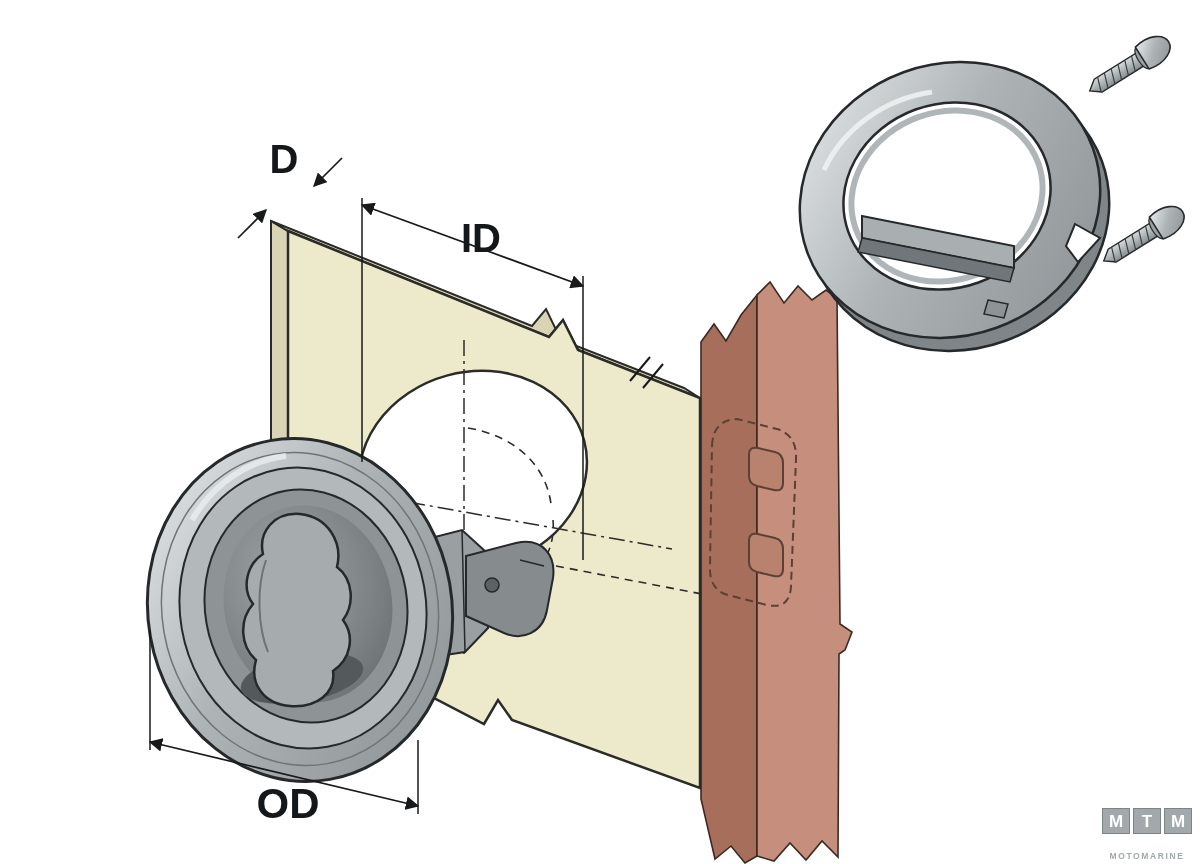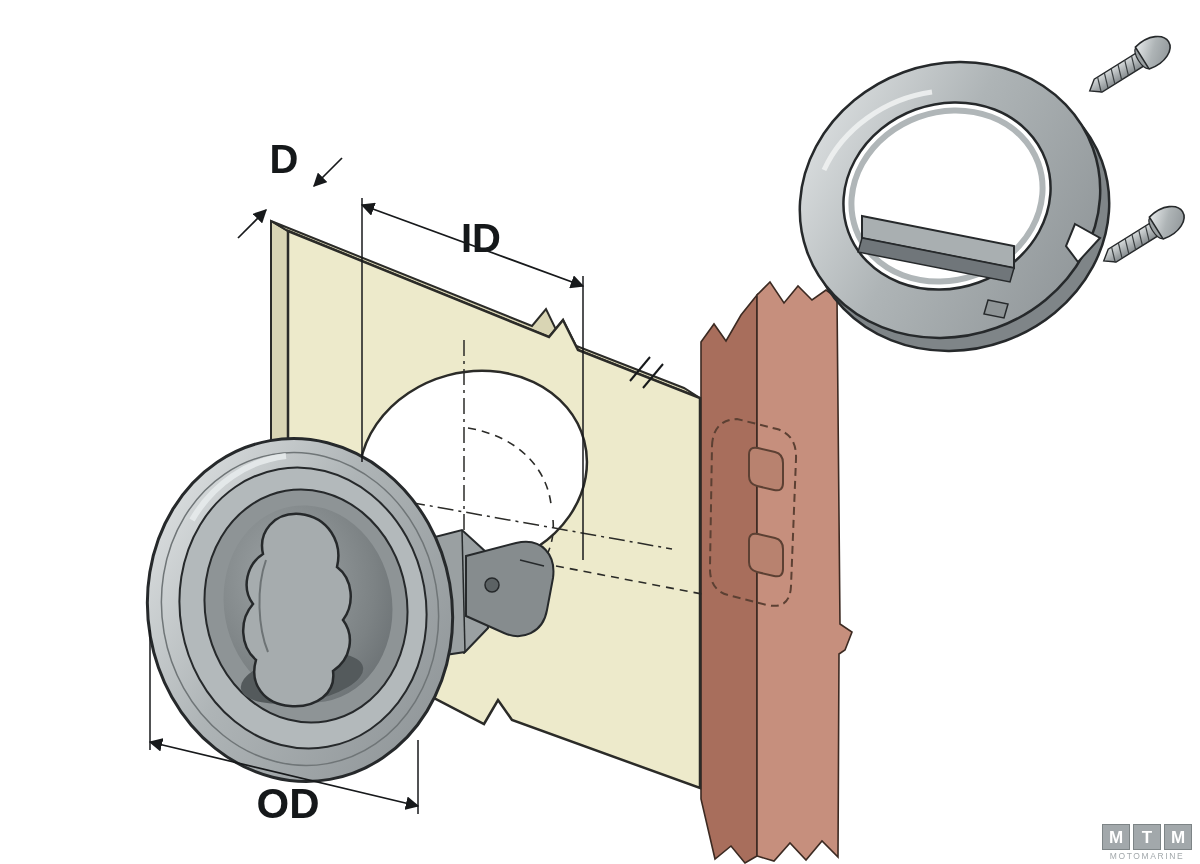--- a/index.html
+++ b/index.html
@@ -9,21 +9,21 @@
   .dim{stroke:#17191b;stroke-width:1.7;fill:none;}
   .ext{stroke:#17191b;stroke-width:1.5;fill:none;}
   .dash{stroke:#2b2b28;stroke-width:1.6;fill:none;stroke-dasharray:8 6;}
   .cline{stroke:#2b2b28;stroke-width:1.5;fill:none;stroke-dasharray:16 5 3 5;}
   .dim-label{font-family:"Liberation Sans",sans-serif;font-weight:700;fill:#15181a;}
   .logo{position:absolute;right:8px;bottom:3px;display:flex;flex-direction:column;align-items:center;}
   .logo-boxes{display:flex;gap:3px;}
   .logo-box{width:26px;height:24px;background:#a2a8ab;border:1px solid #7d8486;
             display:flex;align-items:center;justify-content:center;
             color:#ffffff;font-weight:700;font-size:17px;line-height:1;}
-  .logo-sub{margin-top:1px;font-size:8.5px;font-weight:400;letter-spacing:1.6px;color:#a2a8ab;}
+  .logo-sub{margin-top:17px;font-size:8.5px;font-weight:700;letter-spacing:1.6px;color:#a2a8ab;}
 </style>
 </head>
 <body>
 
 <div class="stage">
 <svg width="1200" height="864" viewBox="0 0 1200 864">
   <defs>
     <marker id="arr" viewBox="0 0 10 10" refX="9" refY="5" markerWidth="8" markerHeight="8" orient="auto-start-reverse">
       <path d="M0 0L10 5L0 10z" fill="#17191b"></path>
     </marker>

